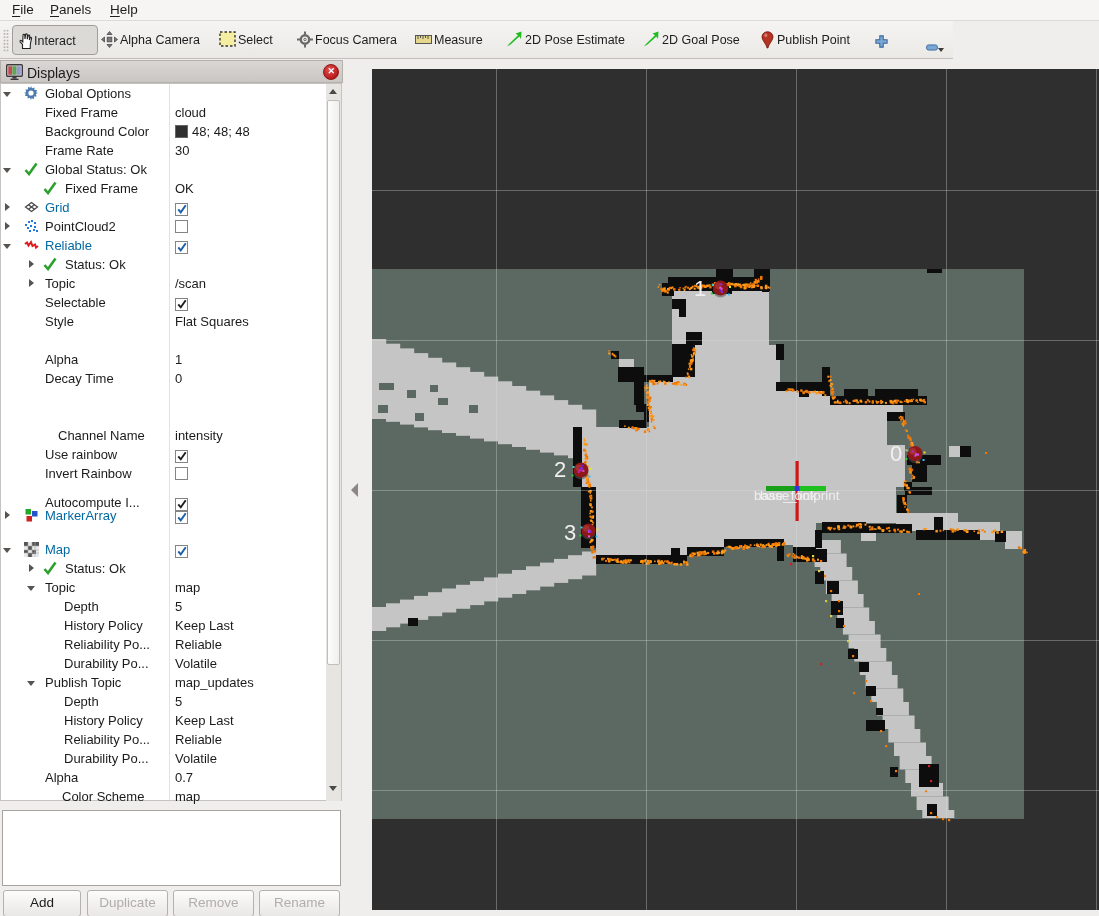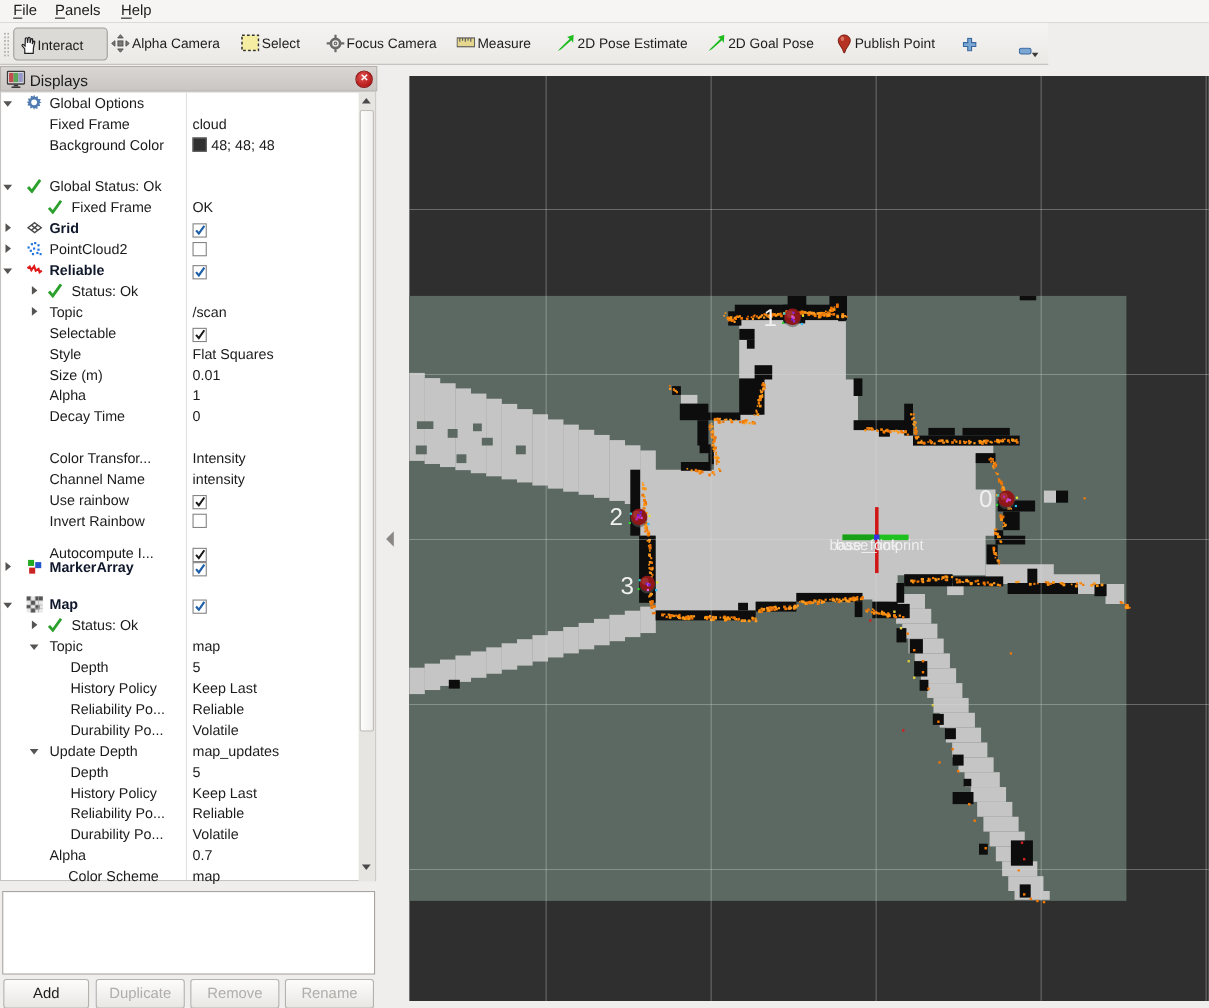--- a/index.html
+++ b/index.html
@@ -25,21 +25,21 @@
 .ptext { position:absolute; left:26px; top:4px; font-size:14px; color:#1b1b1b; }
 .picon { position:absolute; left:5px; top:3px; }
 .pclose { position:absolute; left:322px; top:3px; width:16px; height:16px; border-radius:8px;
   background:radial-gradient(circle at 40% 35%, #e25050, #b71c1c 70%); border:1px solid #8e1515; }
 .pclose:after { content:"✕"; position:absolute; left:3.4px; top:1.1px; color:#fff; font-size:9px; font-weight:bold; }
 .tree { position:absolute; left:0; top:23px; width:342px; height:718px; background:#fff;
   border:1px solid #c6c3c0; }
 .vsep { position:absolute; left:169px; top:24px; width:1px; height:716px; background:#e4e2e0; }
 .trow { position:absolute; left:0; width:326px; height:19px; }
 .tn { position:absolute; top:2px; font-size:13px; color:#1b1b1b; white-space:nowrap; }
-.dn { font-weight:bold; color:#0f172a; }
+.dn { font-weight:normal; color:#0369a1; }
 .tv { position:absolute; top:2px; font-size:13px; color:#1b1b1b; white-space:nowrap; }
 .ar { position:absolute; top:5px; width:0; height:0; }
 .ti { position:absolute; top:2px; }
 .cb { display:inline-block; width:13px; height:13px; border:1px solid #848484; background:#fff;
   vertical-align:-2px; text-align:center; line-height:9px; }
 .sw { display:inline-block; width:13px; height:13px; background:#303030; border:1px solid #666;
   vertical-align:-2px; margin-right:4px; }
 .sbar { position:absolute; left:326px; top:24px; width:15px; height:717px; background:#e6e5e2; }
 .sthumb { position:absolute; left:0.5px; top:16px; width:13px; height:565px;
   background:linear-gradient(90deg,#fdfdfd,#f0efed); border:1px solid #c0bdba; border-radius:2px; }
@@ -1218,20 +1218,24 @@
       <span class="tn" style="left:45px">Global Options</span>
     </div>
 <div class="trow" style="top:43px">
       <span class="tn" style="left:45px">Fixed Frame</span>
       <span class="tv" style="left:175px">cloud</span>
     </div>
 <div class="trow" style="top:62px">
       <span class="tn" style="left:45px">Background Color</span>
       <span class="tv" style="left:175px"><span class="sw"></span>48; 48; 48</span>
     </div>
+<div class="trow" style="top:81px">
+      <span class="tn" style="left:45px">Frame Rate</span>
+      <span class="tv" style="left:175px">30</span>
+    </div>
 <div class="trow" style="top:100px">
       <span class="ar" style="left:3px;top:8px;border-top:5px solid #565452;border-left:4px solid transparent;border-right:4px solid transparent;"></span>
       <span class="ti" style="left:24px"><svg width="14" height="14" viewBox="0 0 14 14">
           <path fill="none" stroke="#2ca02c" stroke-width="2.6" d="M1.5 8l3.5 4L12.5 1.5"></path>
         </svg></span>
       <span class="tn" style="left:45px">Global Status: Ok</span>
     </div>
 <div class="trow" style="top:119px">
       <span class="ti" style="left:43px"><svg width="14" height="14" viewBox="0 0 14 14">
           <path fill="none" stroke="#2ca02c" stroke-width="2.6" d="M1.5 8l3.5 4L12.5 1.5"></path>
@@ -1296,38 +1300,30 @@
 <div class="trow" style="top:233px">
       <span class="tn" style="left:45px">Selectable</span>
       <span class="tv" style="left:175px"><span class="cb"><svg width="10" height="10" viewBox="0 0 12 12">
             <path fill="none" stroke="#1a1a1a" stroke-width="2.2" d="M1.5 6.5l3 3.5L10.5 1.5"></path>
           </svg></span></span>
     </div>
 <div class="trow" style="top:252px">
       <span class="tn" style="left:45px">Style</span>
       <span class="tv" style="left:175px">Flat Squares</span>
     </div>
-<div class="trow" style="top:271px">
-      <span class="tn" style="left:45px">Size (m)</span>
-      <span class="tv" style="left:175px">0.01</span>
-    </div>
 <div class="trow" style="top:290px">
       <span class="tn" style="left:45px">Alpha</span>
       <span class="tv" style="left:175px">1</span>
     </div>
 <div class="trow" style="top:309px">
       <span class="tn" style="left:45px">Decay Time</span>
       <span class="tv" style="left:175px">0</span>
     </div>
-<div class="trow" style="top:347px">
-      <span class="tn" style="left:45px">Color Transfor...</span>
-      <span class="tv" style="left:175px">Intensity</span>
-    </div>
 <div class="trow" style="top:366px">
-      <span class="tn" style="left:45px">Channel Name</span>
+      <span class="tn" style="left:58px">Channel Name</span>
       <span class="tv" style="left:175px">intensity</span>
     </div>
 <div class="trow" style="top:385px">
       <span class="tn" style="left:45px">Use rainbow</span>
       <span class="tv" style="left:175px"><span class="cb"><svg width="10" height="10" viewBox="0 0 12 12">
             <path fill="none" stroke="#1a1a1a" stroke-width="2.2" d="M1.5 6.5l3 3.5L10.5 1.5"></path>
           </svg></span></span>
     </div>
 <div class="trow" style="top:404px">
       <span class="tn" style="left:45px">Invert Rainbow</span>
@@ -1395,21 +1391,21 @@
 <div class="trow" style="top:575px">
       <span class="tn" style="left:64px">Reliability Po...</span>
       <span class="tv" style="left:175px">Reliable</span>
     </div>
 <div class="trow" style="top:594px">
       <span class="tn" style="left:64px">Durability Po...</span>
       <span class="tv" style="left:175px">Volatile</span>
     </div>
 <div class="trow" style="top:613px">
       <span class="ar" style="left:27px;top:8px;border-top:5px solid #565452;border-left:4px solid transparent;border-right:4px solid transparent;"></span>
-      <span class="tn" style="left:45px">Update Depth</span>
+      <span class="tn" style="left:45px">Publish Topic</span>
       <span class="tv" style="left:175px">map_updates</span>
     </div>
 <div class="trow" style="top:632px">
       <span class="tn" style="left:64px">Depth</span>
       <span class="tv" style="left:175px">5</span>
     </div>
 <div class="trow" style="top:651px">
       <span class="tn" style="left:64px">History Policy</span>
       <span class="tv" style="left:175px">Keep Last</span>
     </div>

